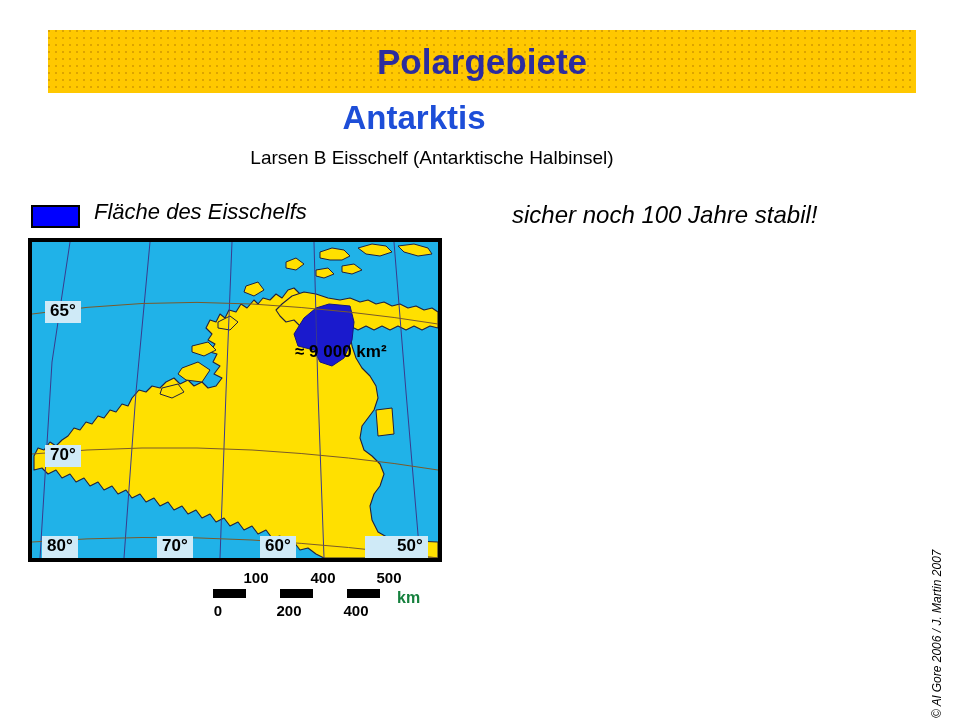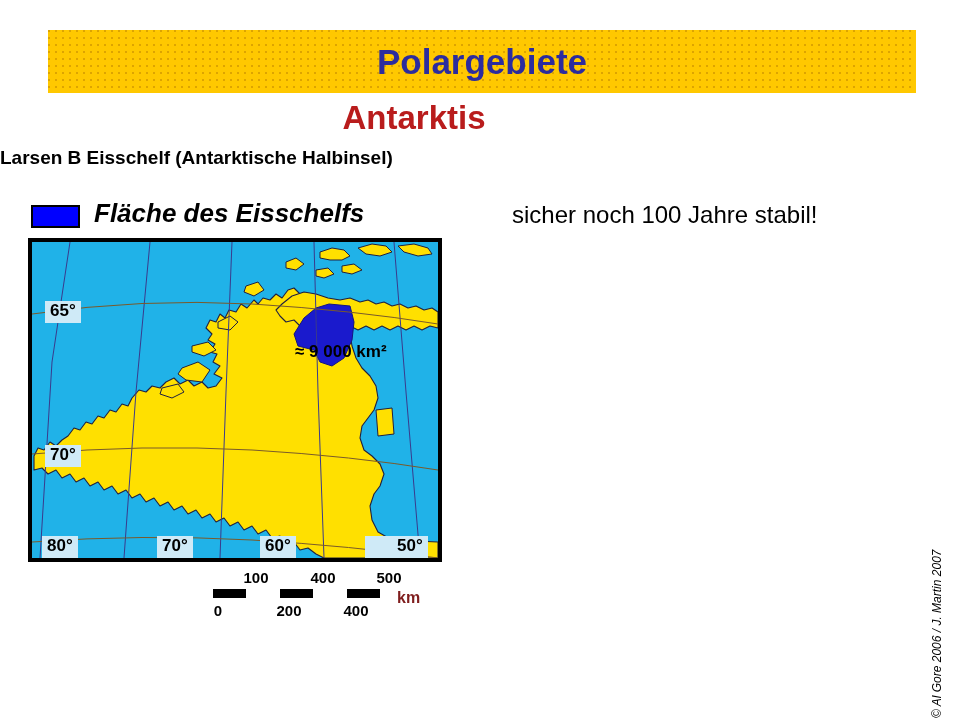--- a/index.html
+++ b/index.html
@@ -40,61 +40,62 @@
 
   
   #antarktis-heading {
     position: absolute;
     left: 0;
     top: 101px;
     width: 828px;
     text-align: center;
     font-size: 33px;
     font-weight: bold;
-    color: #b91c1c;
+    color: #1d4ed8;
     line-height: 1;
   }
   #subtitle-heading {
     position: absolute;
     left: 0;
     top: 148px;
     width: 864px;
+    text-align: center;
     font-size: 19px;
-    font-weight: bold;
+    font-weight: normal;
     color: #000000;
     line-height: 1;
   }
 
   
   #legend-swatch {
     position: absolute;
     left: 31px;
     top: 205px;
     width: 49px;
     height: 23px;
     background: #0000FF;
     border: 2px solid #000000;
     box-sizing: border-box;
   }
   #legend-label {
     position: absolute;
     left: 94px;
     top: 199px;
-    font-size: 26px;
+    font-size: 22px;
     font-style: italic;
     color: #000000;
     line-height: 1.15;
     white-space: nowrap;
-    font-weight: bold;
   }
   #stability-note {
     position: absolute;
     left: 512px;
     top: 201px;
     font-size: 24px;
+    font-style: italic;
     color: #000000;
     line-height: 1.15;
     white-space: nowrap;
   }
 
   
   #map-frame {
     position: absolute;
     left: 28px;
     top: 238px;
@@ -171,21 +172,21 @@
     transform: translateX(-50%);
   }
   .sb-top { top: 0px; }
   .sb-bot { top: 33px; }
   #sb-unit {
     position: absolute;
     left: 184px;
     top: 20px;
     font-size: 16px;
     font-weight: bold;
-    color: #7f1d1d;
+    color: #15803d;
     line-height: 1;
   }
 
   
   #copyright {
     position: absolute;
     left: 929px;
     top: 508px;
     width: 16px;
     height: 210px;

